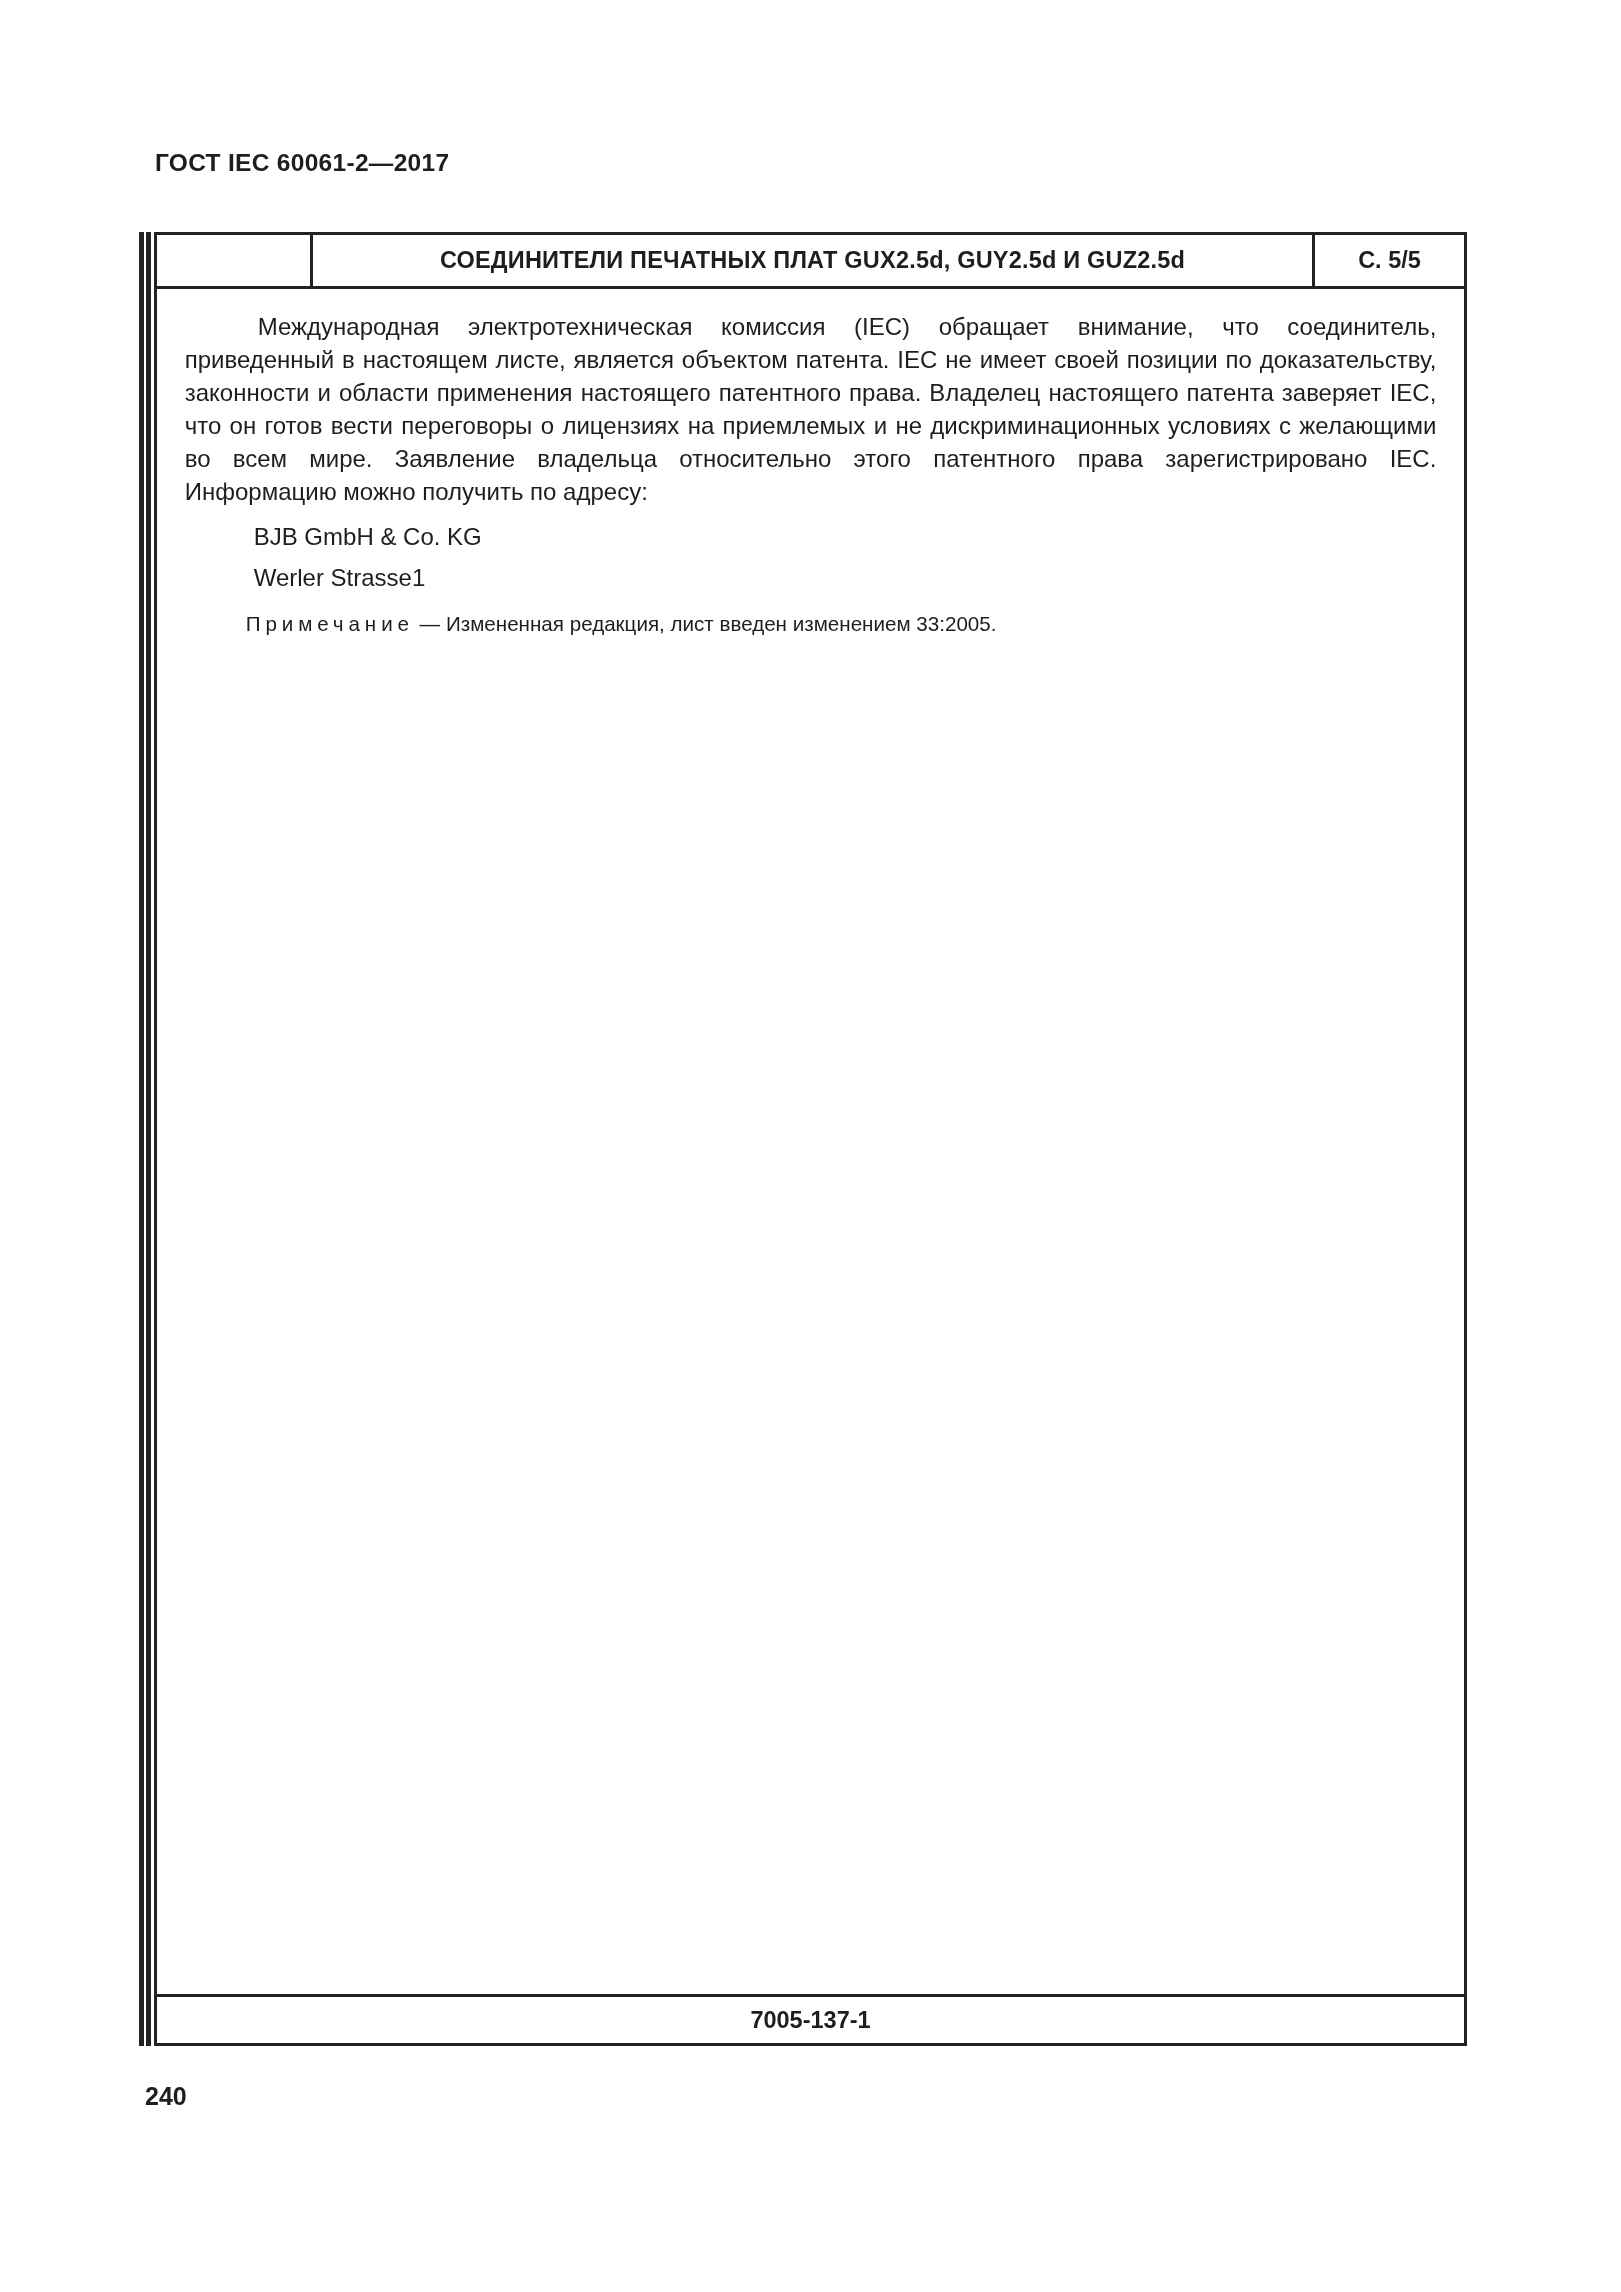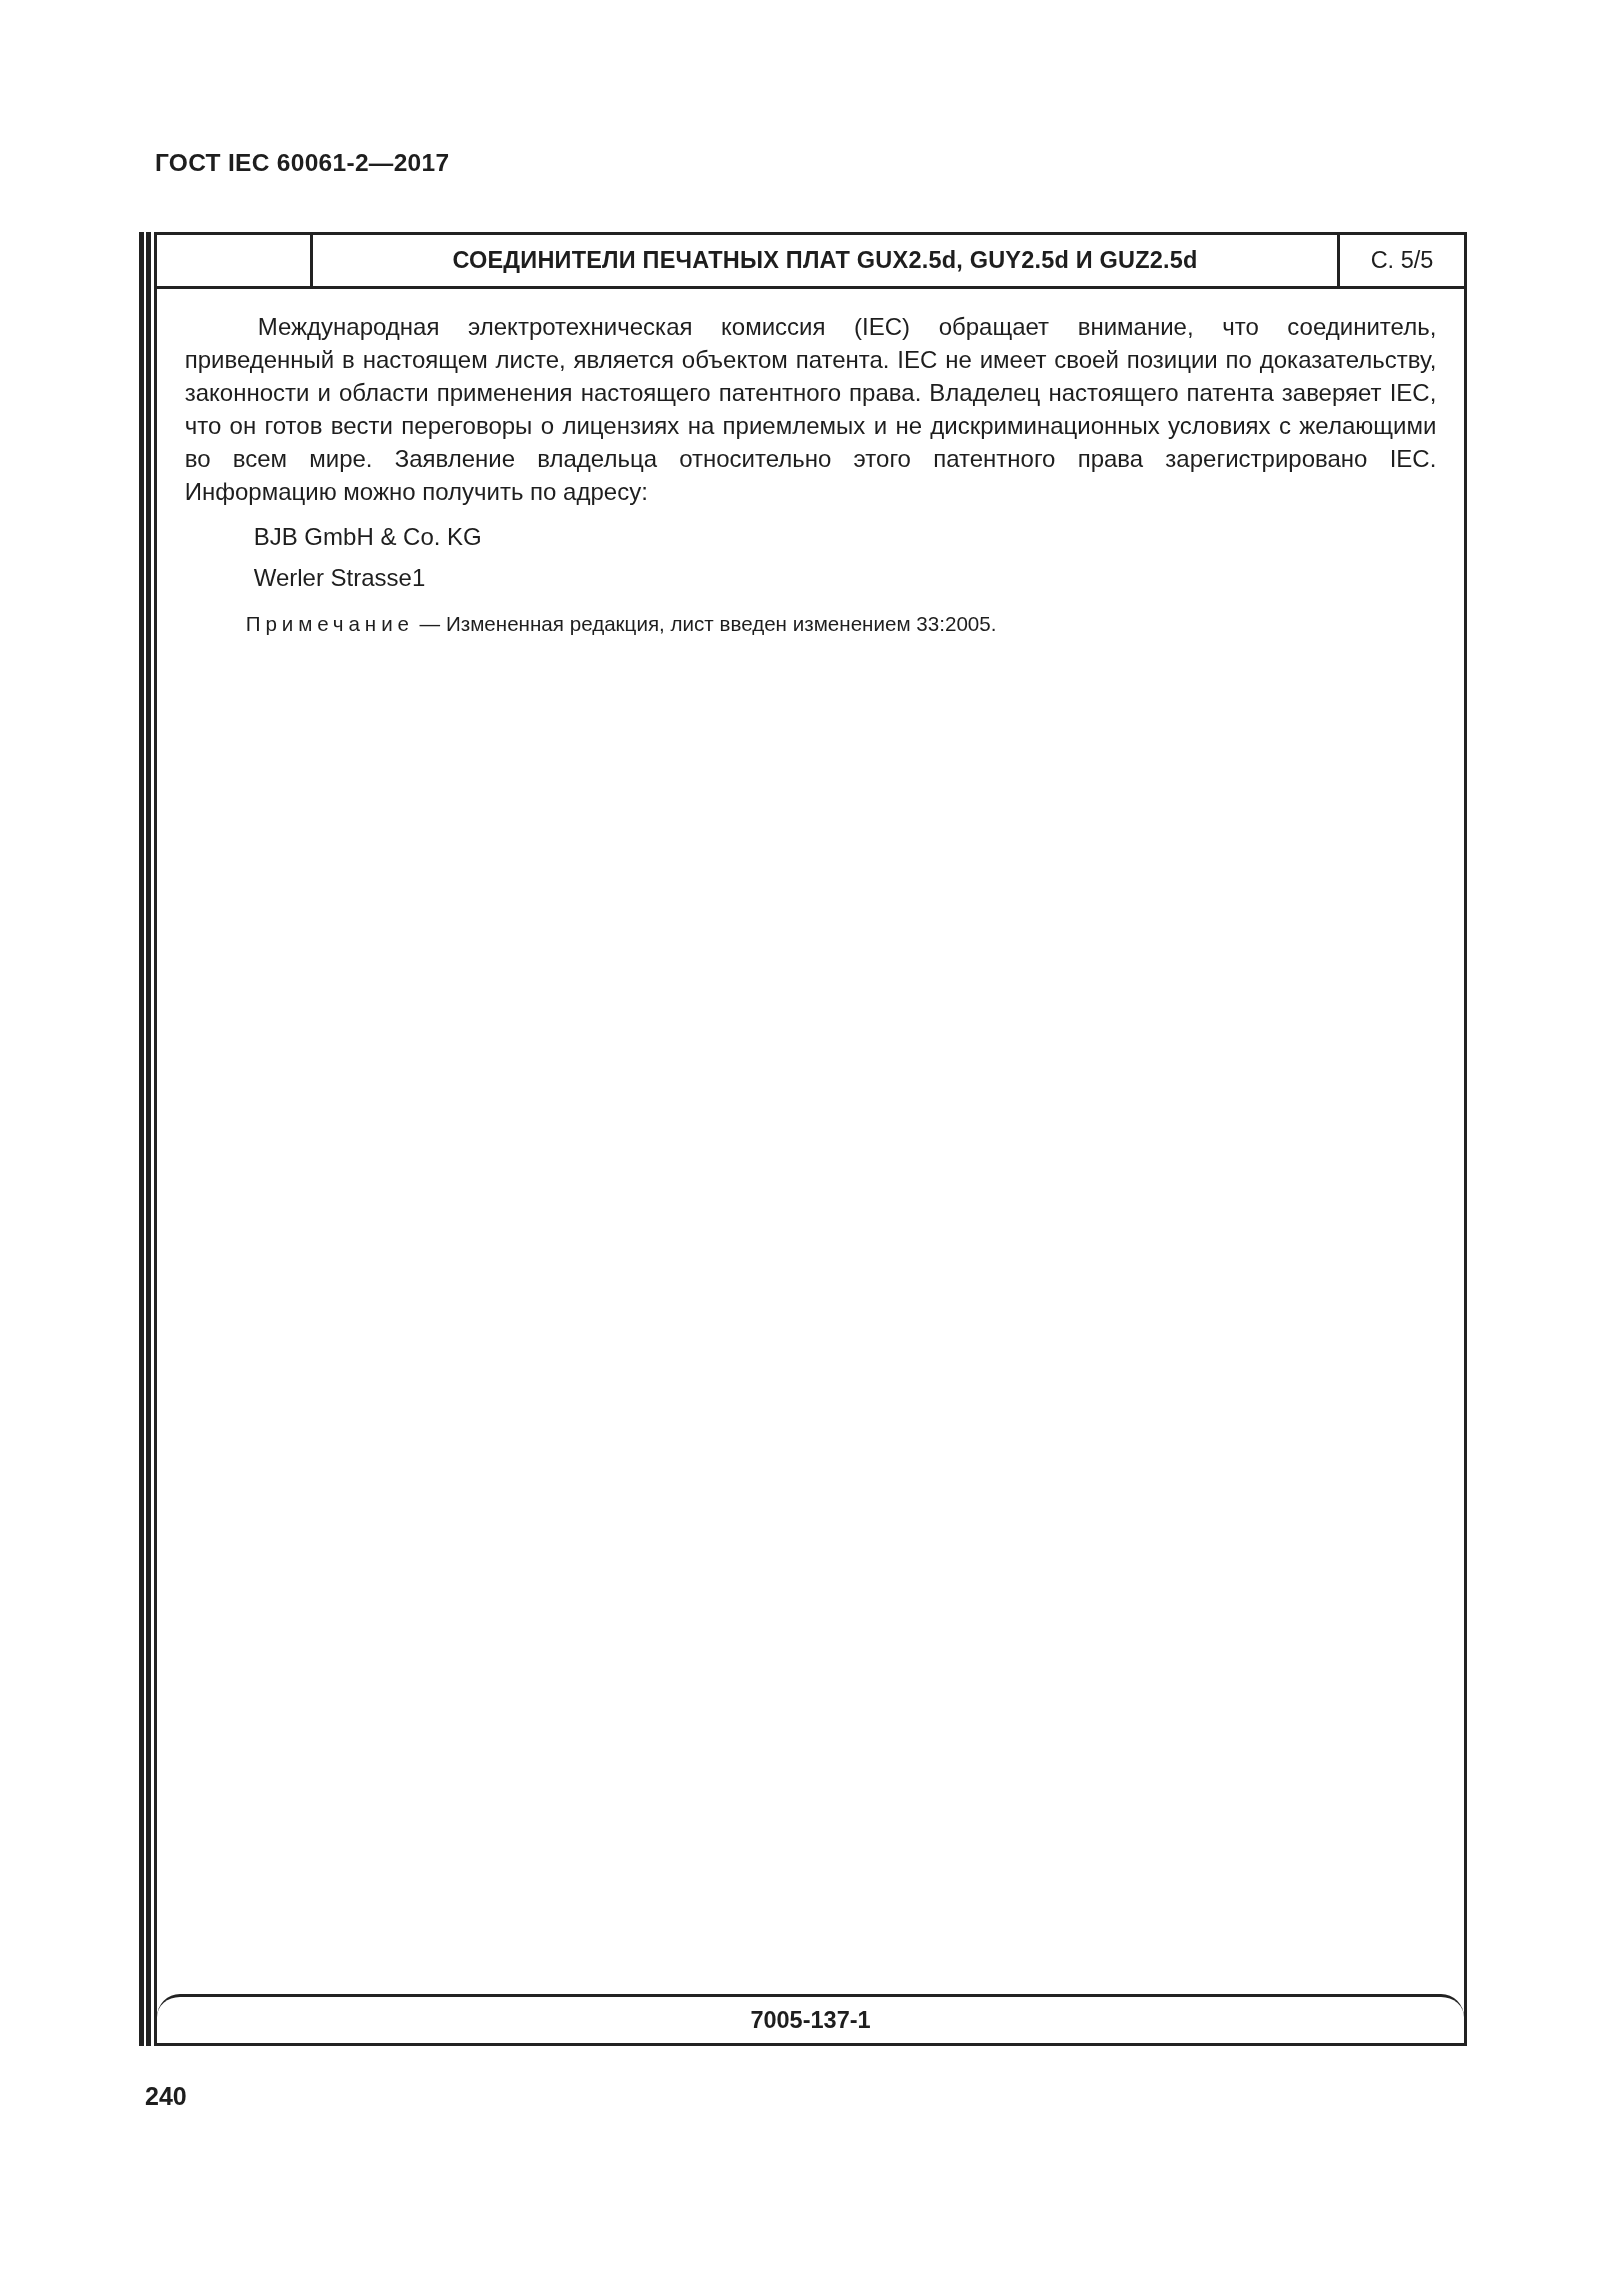--- a/index.html
+++ b/index.html
@@ -6,28 +6,28 @@
   body { width:1621px; height:2293px; position:relative; overflow:hidden;
          font-family:"Liberation Sans", sans-serif; color:#1e1e1e; }
   .doc-header { position:absolute; left:155px; top:149px; font-weight:bold; font-size:24.5px; letter-spacing:0.3px; }
   .bar { position:absolute; background:#222; width:4.9px; }
   .frame { position:absolute; left:154px; top:232px; width:1313px; height:1814px;
            border:3.9px solid #222; box-sizing:border-box; }
   .hdr-row { position:absolute; left:0; top:0; right:0; height:51px; border-bottom:3.9px solid #222; box-sizing:content-box; display:flex;text-align:center; }
   .hdr-cell-empty { width:153px; border-right:3.9px solid #222; }
   .hdr-title { flex:1; border-right:3.9px solid #222; display:flex; align-items:center; justify-content:center;
                font-weight:bold; font-size:23.5px; letter-spacing:0.2px; }
-  .hdr-page { width:124px; display:flex; align-items:center; justify-content:center; font-size:23.5px; }
+  .hdr-page { width:149px; display:flex; align-items:center; justify-content:center; font-size:23.5px;font-weight:bold; }
   .content { position:absolute; left:0; right:0; top:55px; padding:7.8px 15.7px 0 15.7px; font-size:24px; line-height:33px; }
   .para { text-align:justify; text-indent:73px; margin:12px; }
   .addr { margin:8px; padding-left:73px; }
   .note { margin:13.7px 0 0 0; padding-left:73px; font-size:20.6px; }
   .note-label { letter-spacing:4.9px; }
   .footer-row { position:absolute; left:0; right:0; bottom:0; height:46px; border-top:3.9px solid #222;
-                display:flex; align-items:center; justify-content:center; font-weight:bold; font-size:23.5px;border-radius:23px; }
+                display:flex; align-items:center; justify-content:center; font-weight:bold; font-size:23.5px; }
   .page-num { position:absolute; left:145px; top:2082px; font-size:25px;font-weight:bold; }
 </style>
 </head>
 <body>
 
 <div class="doc-header">ГОСТ IEC 60061-2—2017</div>
 
 <div class="bar" style="left:139px; top:232px; height:1814px;"></div>
 <div class="bar" style="left:146px; top:232px; height:1814px;"></div>
 

